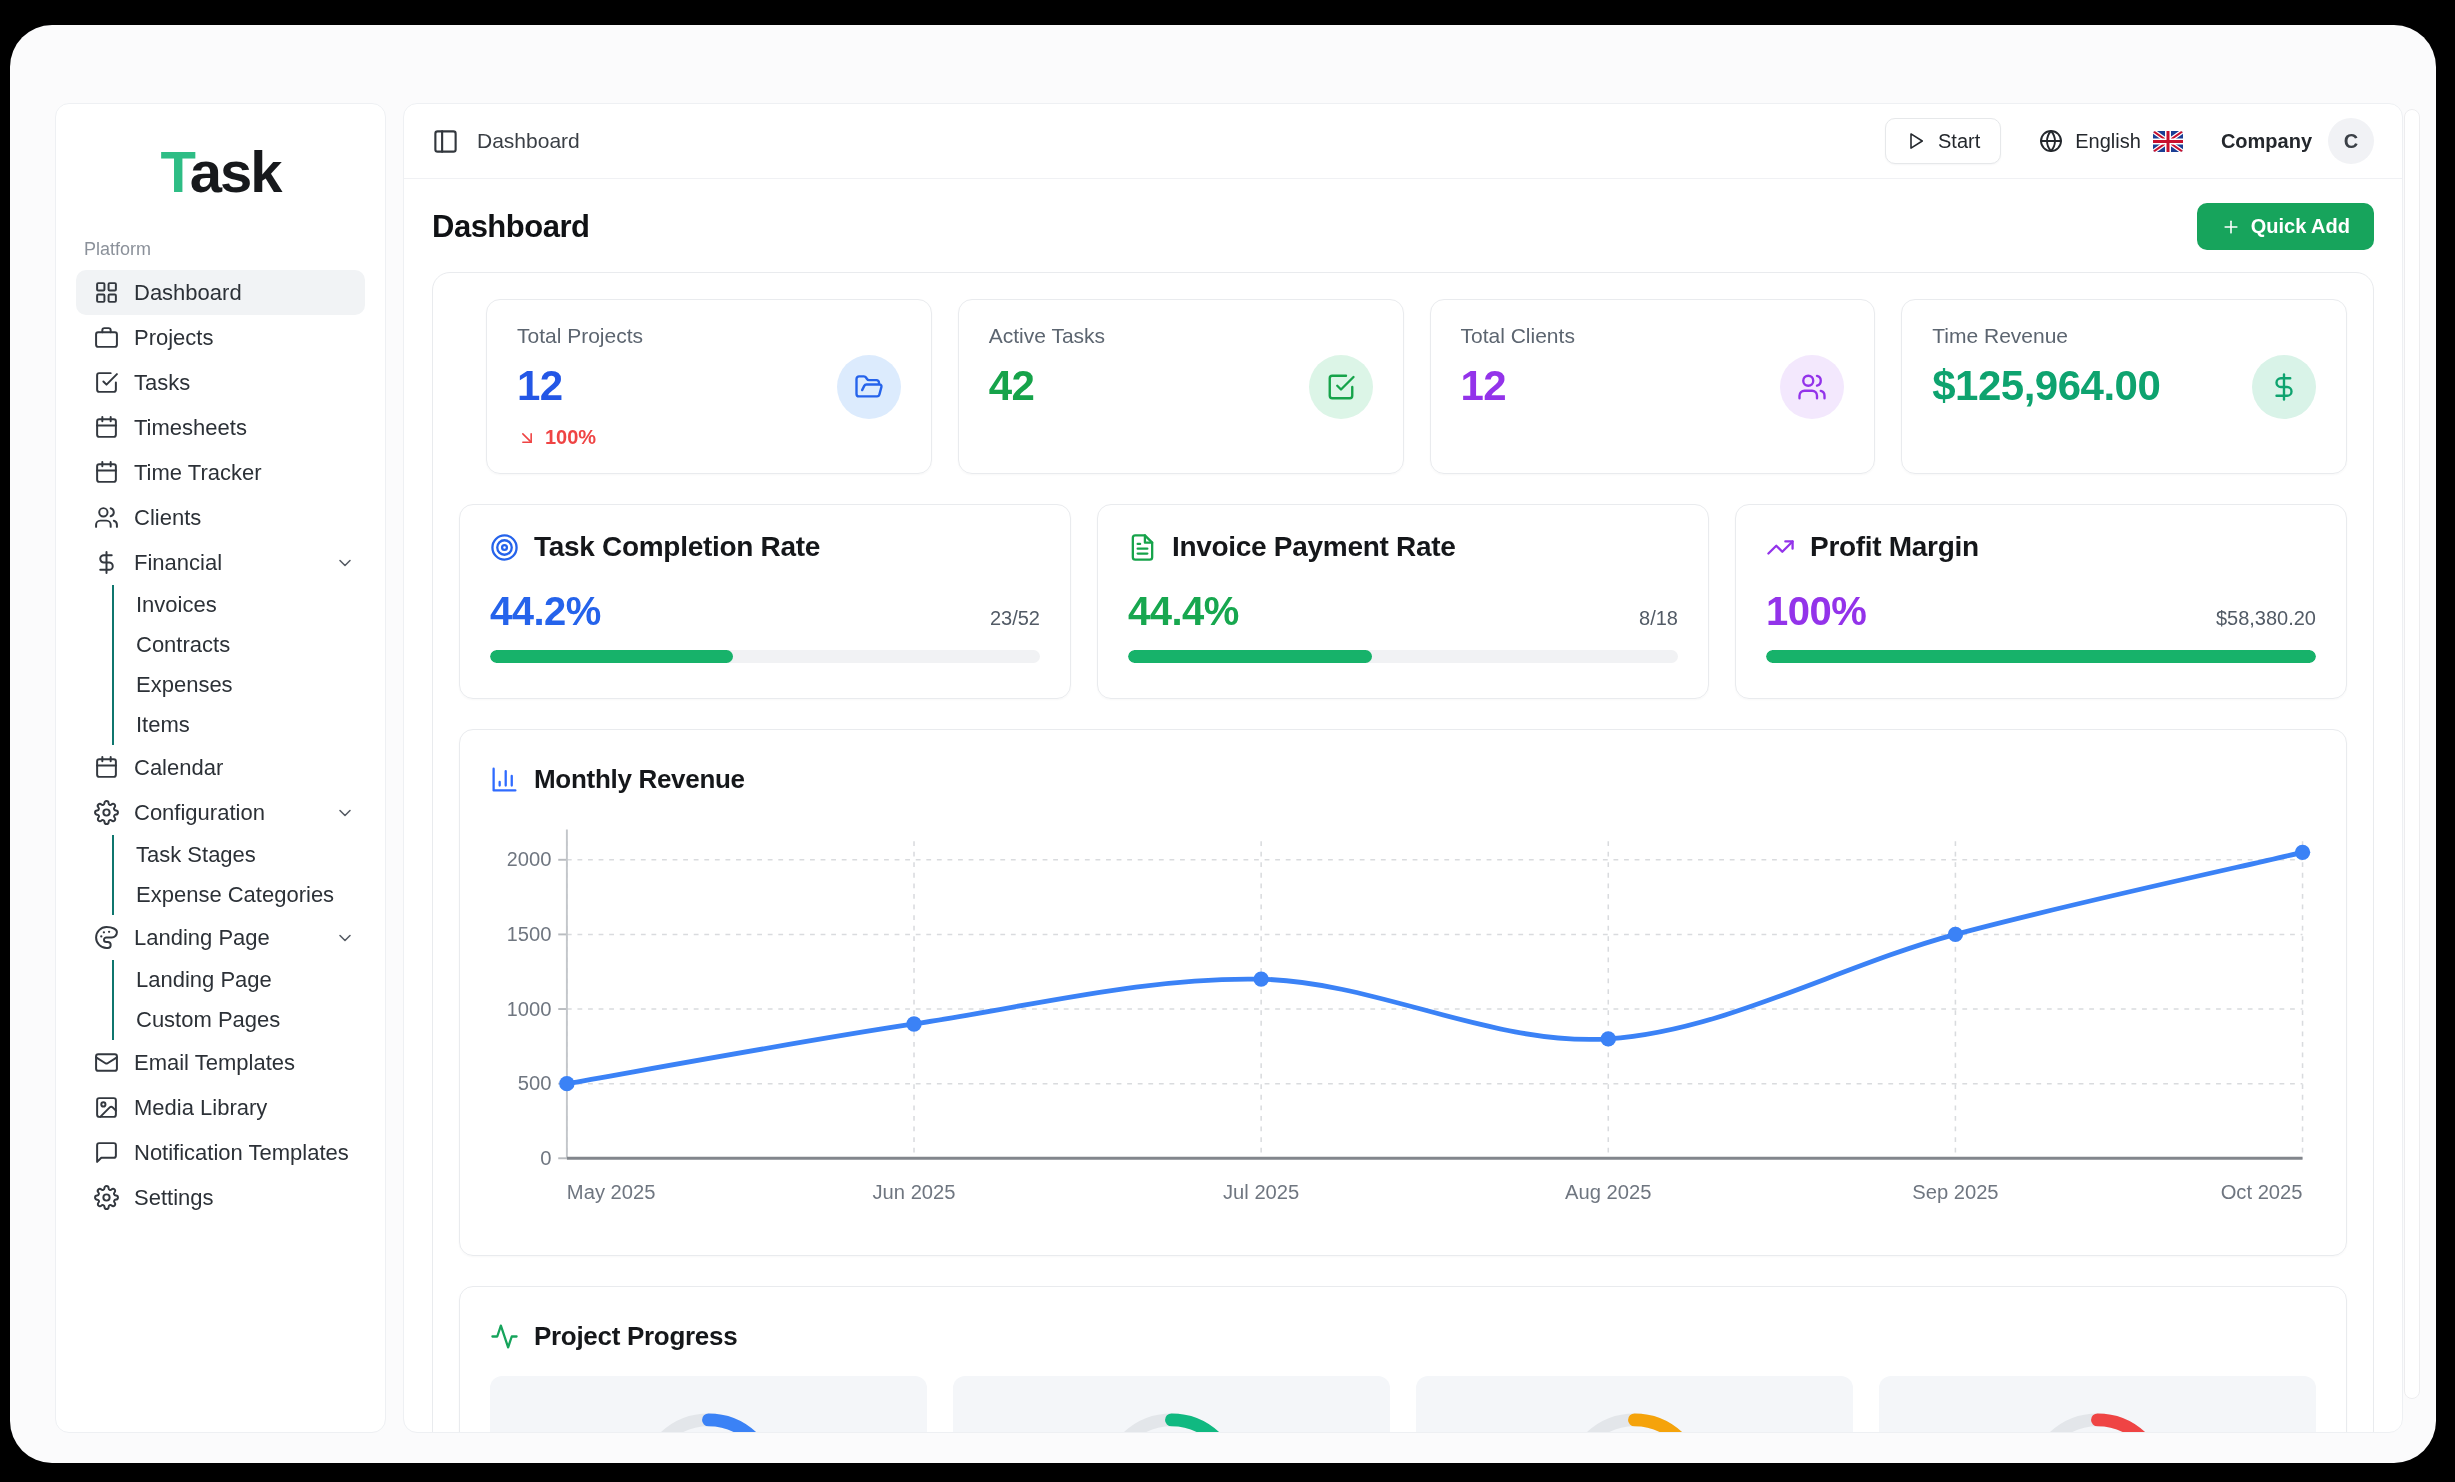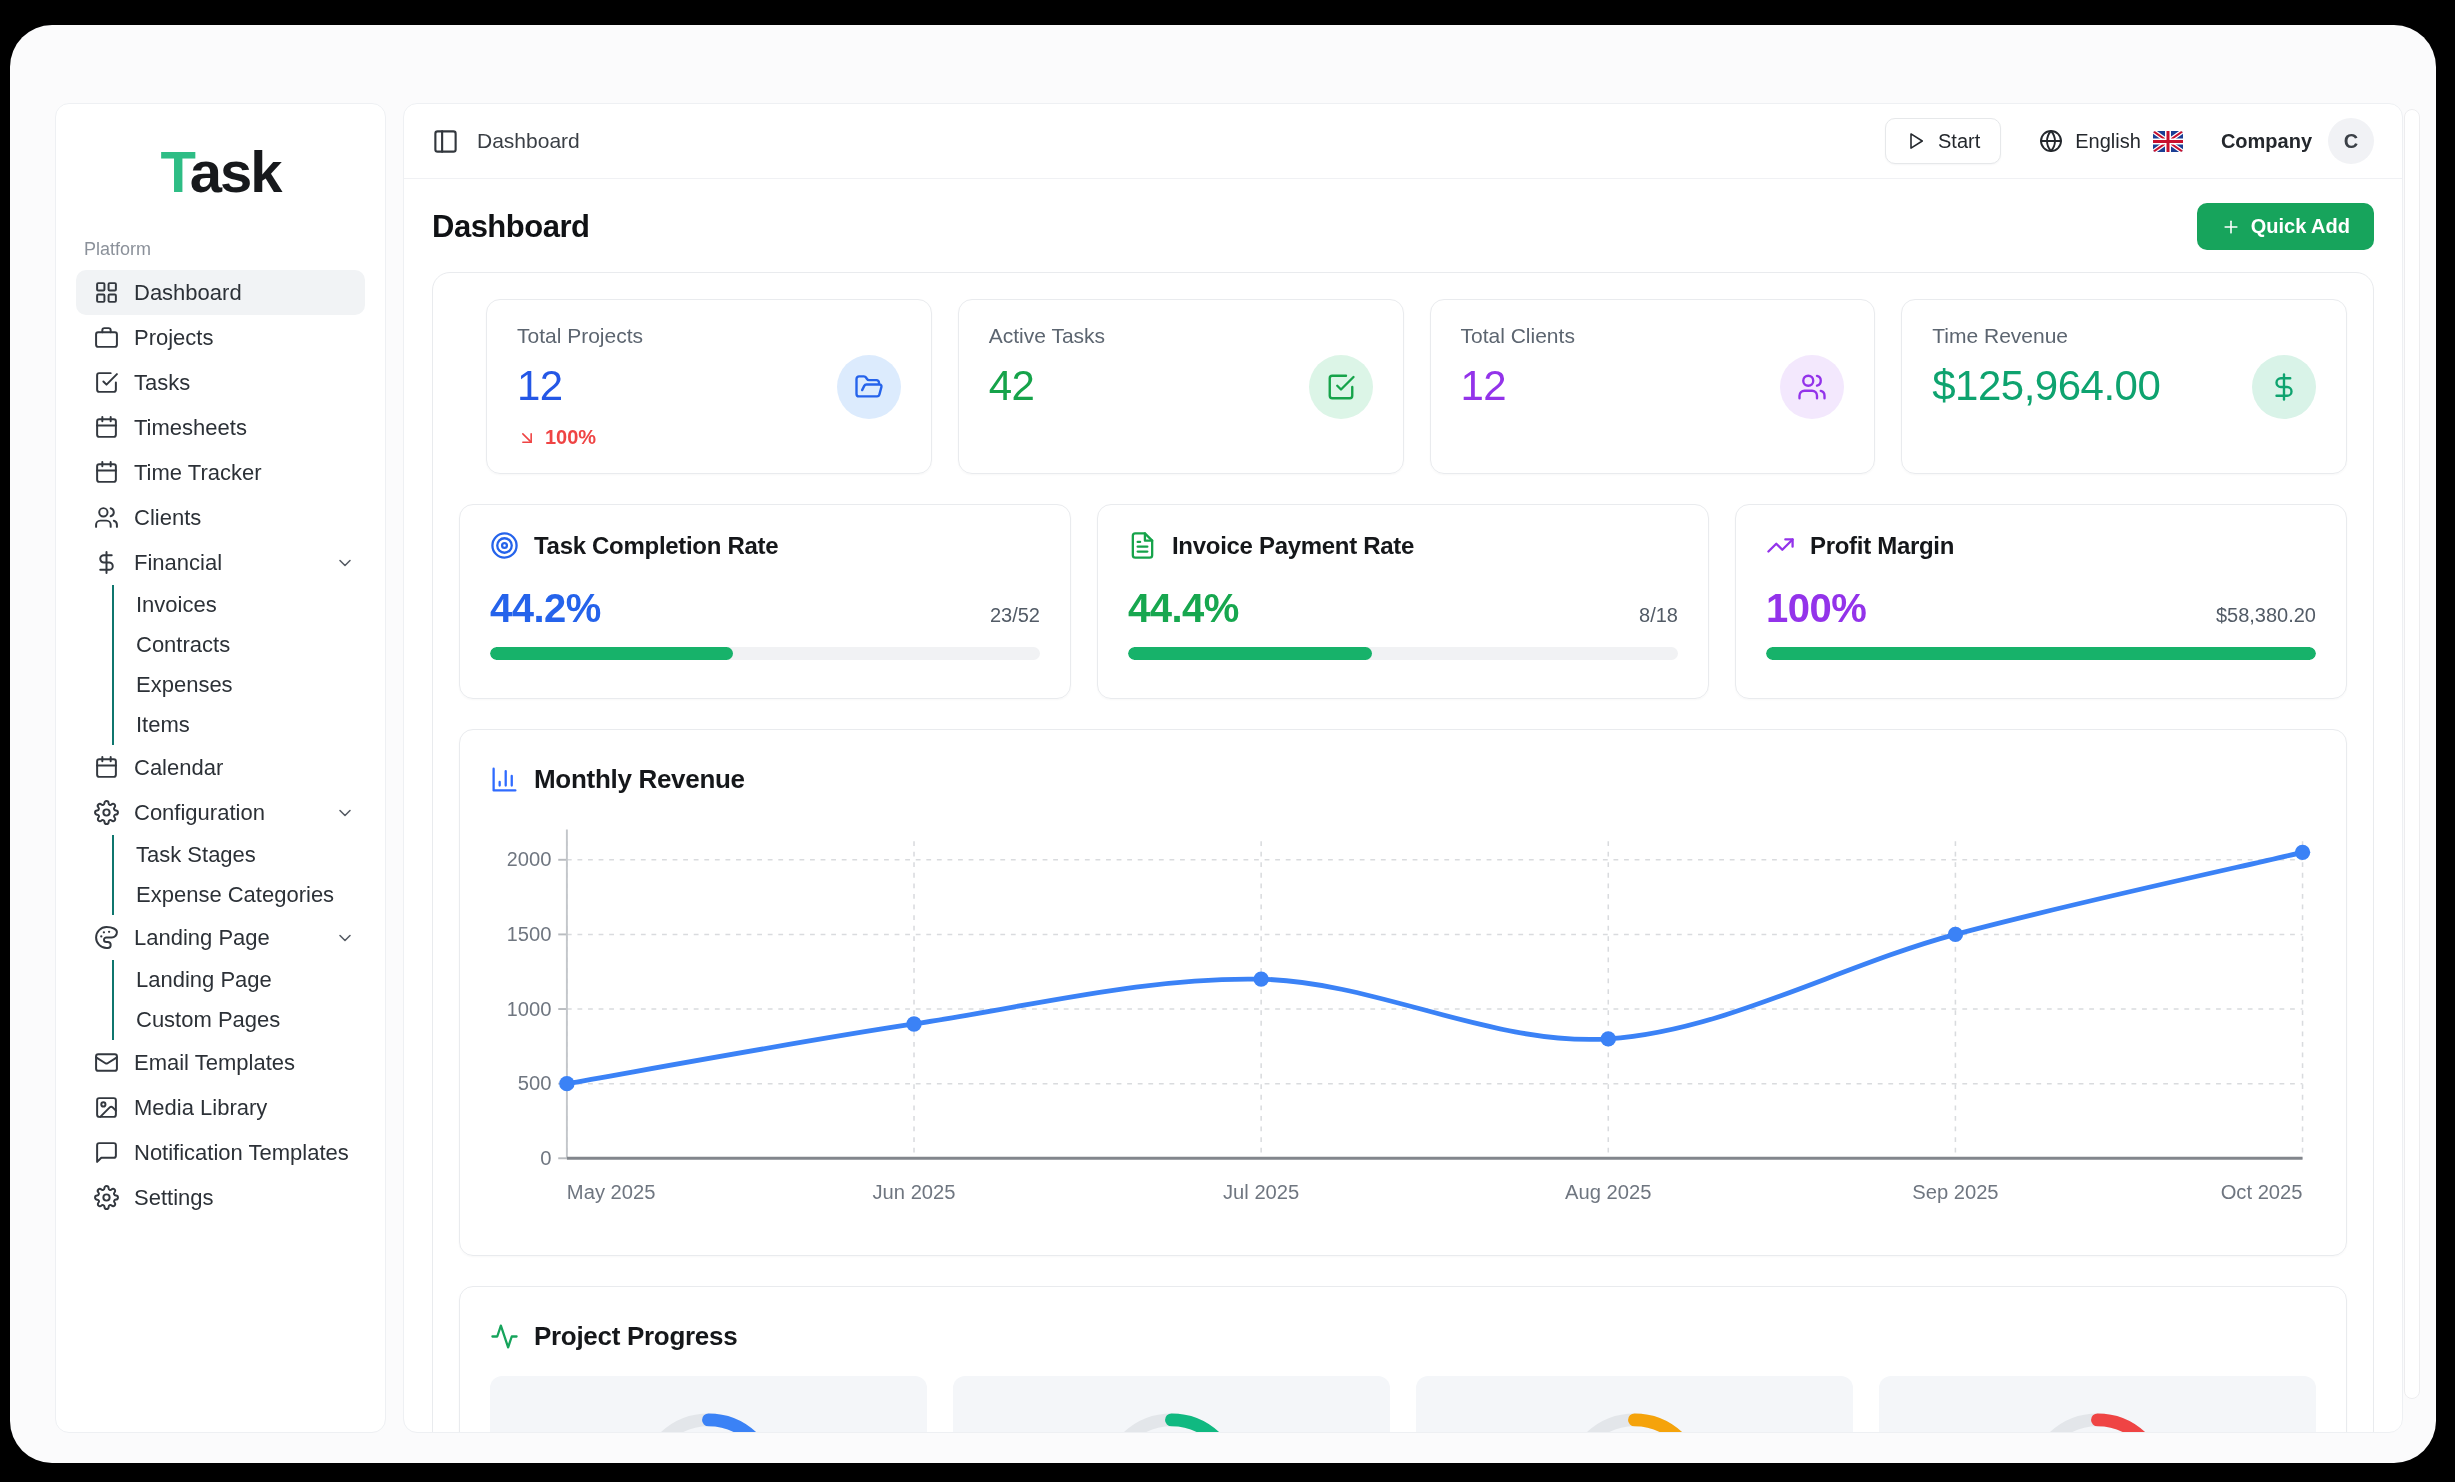--- a/index.html
+++ b/index.html
@@ -38,31 +38,31 @@
   .title-row{display:flex;align-items:center;justify-content:space-between;}
   .page-title{font-size:31px;font-weight:700;color:#101215;letter-spacing:-0.5px;}
   .btn-quick{display:flex;align-items:center;gap:10px;background:#17a45c;color:#fff;border:none;border-radius:10px;padding:12px 24px;font-size:20px;font-weight:600;cursor:pointer;}
   .btn-quick svg{width:20px;height:20px;}
 
   .content-card{margin-top:22px;border:1px solid #e9ebee;border-radius:18px;padding:26px;}
 
   .stats-row{display:grid;grid-template-columns:repeat(4,1fr);gap:26px;padding-left:27px;}
   .stat-card{border:1px solid #e9ebee;border-radius:14px;height:175px;box-sizing:border-box;padding:24px 30px;position:relative;box-shadow:0 1px 2px rgba(16,24,40,.03);}
   .stat-label{font-size:21px;font-weight:500;color:#5c6570;}
-  .stat-value{font-size:42px;font-weight:400;margin-top:14px;letter-spacing:-0.5px;}
+  .stat-value{font-size:42px;font-weight:700;margin-top:14px;letter-spacing:-0.5px;}
   .stat-trend{display:flex;align-items:center;gap:8px;margin-top:16px;font-size:20px;font-weight:600;}
   .stat-trend svg{width:20px;height:20px;}
   .chip{position:absolute;right:30px;top:50%;transform:translateY(-50%);width:64px;height:64px;border-radius:50%;display:flex;align-items:center;justify-content:center;}
   .chip svg{width:30px;height:30px;}
 
   .rates-row{display:grid;grid-template-columns:repeat(3,1fr);gap:26px;margin-top:30px;}
   .rate-card{border:1px solid #e9ebee;border-radius:14px;height:195px;box-sizing:border-box;padding:26px 30px;box-shadow:0 1px 2px rgba(16,24,40,.03);}
   .rate-head{display:flex;align-items:center;gap:15px;}
   .rate-head svg{width:29px;height:29px;}
-  .rate-title{font-size:24px;font-weight:600;color:#15171a;letter-spacing:-0.3px;}
+  .rate-title{font-size:28px;font-weight:600;color:#15171a;letter-spacing:-0.3px;}
   .rate-mid{display:flex;align-items:flex-end;justify-content:space-between;margin-top:26px;}
   .rate-value{font-size:40px;font-weight:700;letter-spacing:-0.5px;}
   .rate-detail{font-size:20px;font-weight:500;color:#525b66;margin-bottom:4px;}
   .bar{height:13px;border-radius:994px;background:#f1f2f4;margin-top:16px;overflow:hidden;}
   .bar-fill{height:100%;border-radius:994px;background:#17b26a;}
 
   .panel-card{border:1px solid #e9ebee;border-radius:14px;margin-top:30px;box-sizing:border-box;padding:34px 30px;box-shadow:0 1px 2px rgba(16,24,40,.03);}
   .sec-head{display:flex;align-items:center;gap:15px;}
   .sec-head svg{width:29px;height:29px;}
   .sec-title{font-size:26px;font-weight:600;color:#15171a;letter-spacing:-0.3px;}

